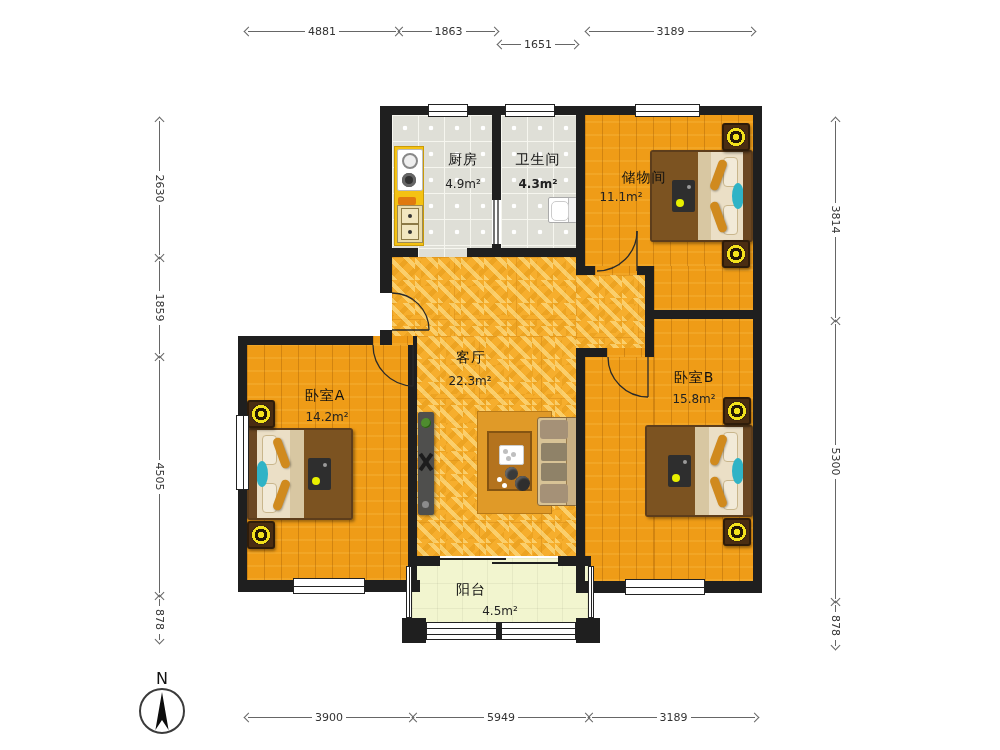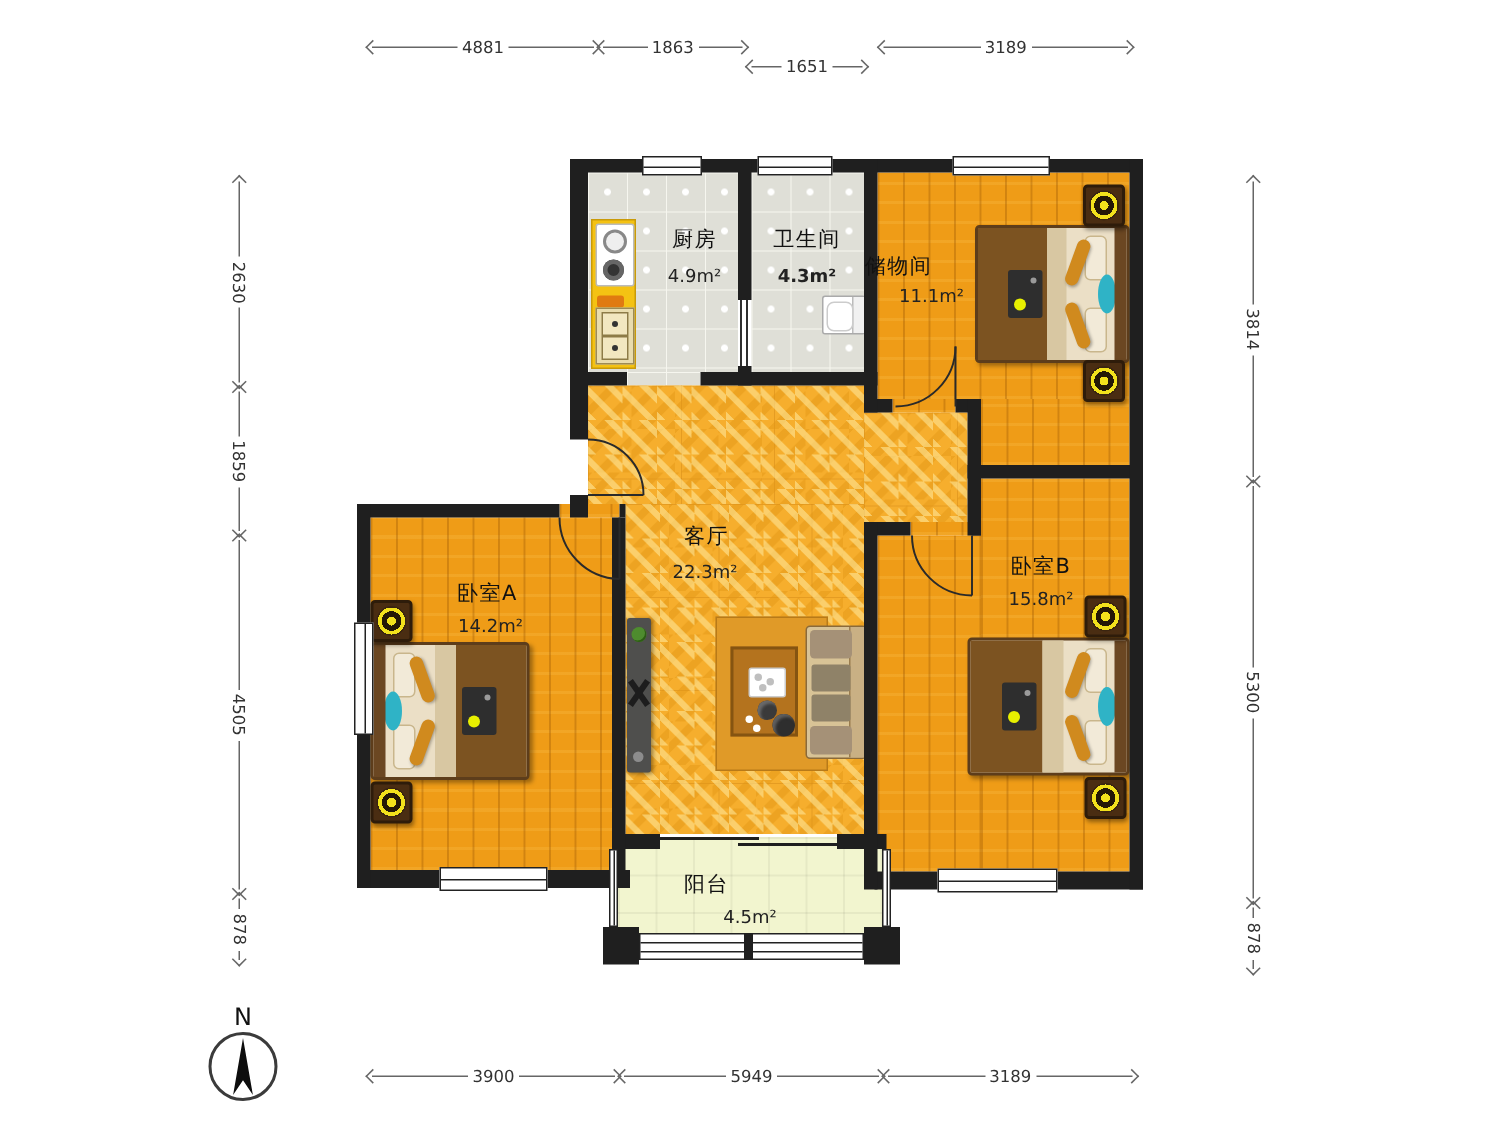--- a/index.html
+++ b/index.html
@@ -344,21 +344,21 @@
     </g>
     <g stroke="#1f1f1f" stroke-width="2" fill="none">
       <path d="M440 559 H506 M492 563 H558"></path>
     </g>
   </svg>
 
   <div class="rlabel" style="left:463px;top:160px;">厨房</div>
   <div class="rarea" style="left:463px;top:184px;">4.9m²</div>
   <div class="rlabel" style="left:538px;top:160px;">卫生间</div>
   <div class="rarea" style="left:538px;top:184px;font-weight:bold;">4.3m²</div>
-  <div class="rlabel" style="left:599px;top:178px;">储物间</div>
+  <div class="rlabel" style="left:644px;top:178px;">储物间</div>
   <div class="rarea" style="left:621px;top:197px;">11.1m²</div>
   <div class="rlabel" style="left:471px;top:358px;">客厅</div>
   <div class="rarea" style="left:470px;top:381px;">22.3m²</div>
   <div class="rlabel" style="left:325px;top:396px;">卧室A</div>
   <div class="rarea" style="left:327px;top:417px;">14.2m²</div>
   <div class="rlabel" style="left:694px;top:378px;">卧室B</div>
   <div class="rarea" style="left:694px;top:399px;">15.8m²</div>
   <div class="rlabel" style="left:471px;top:590px;">阳台</div>
   <div class="rarea" style="left:500px;top:611px;">4.5m²</div>
 

